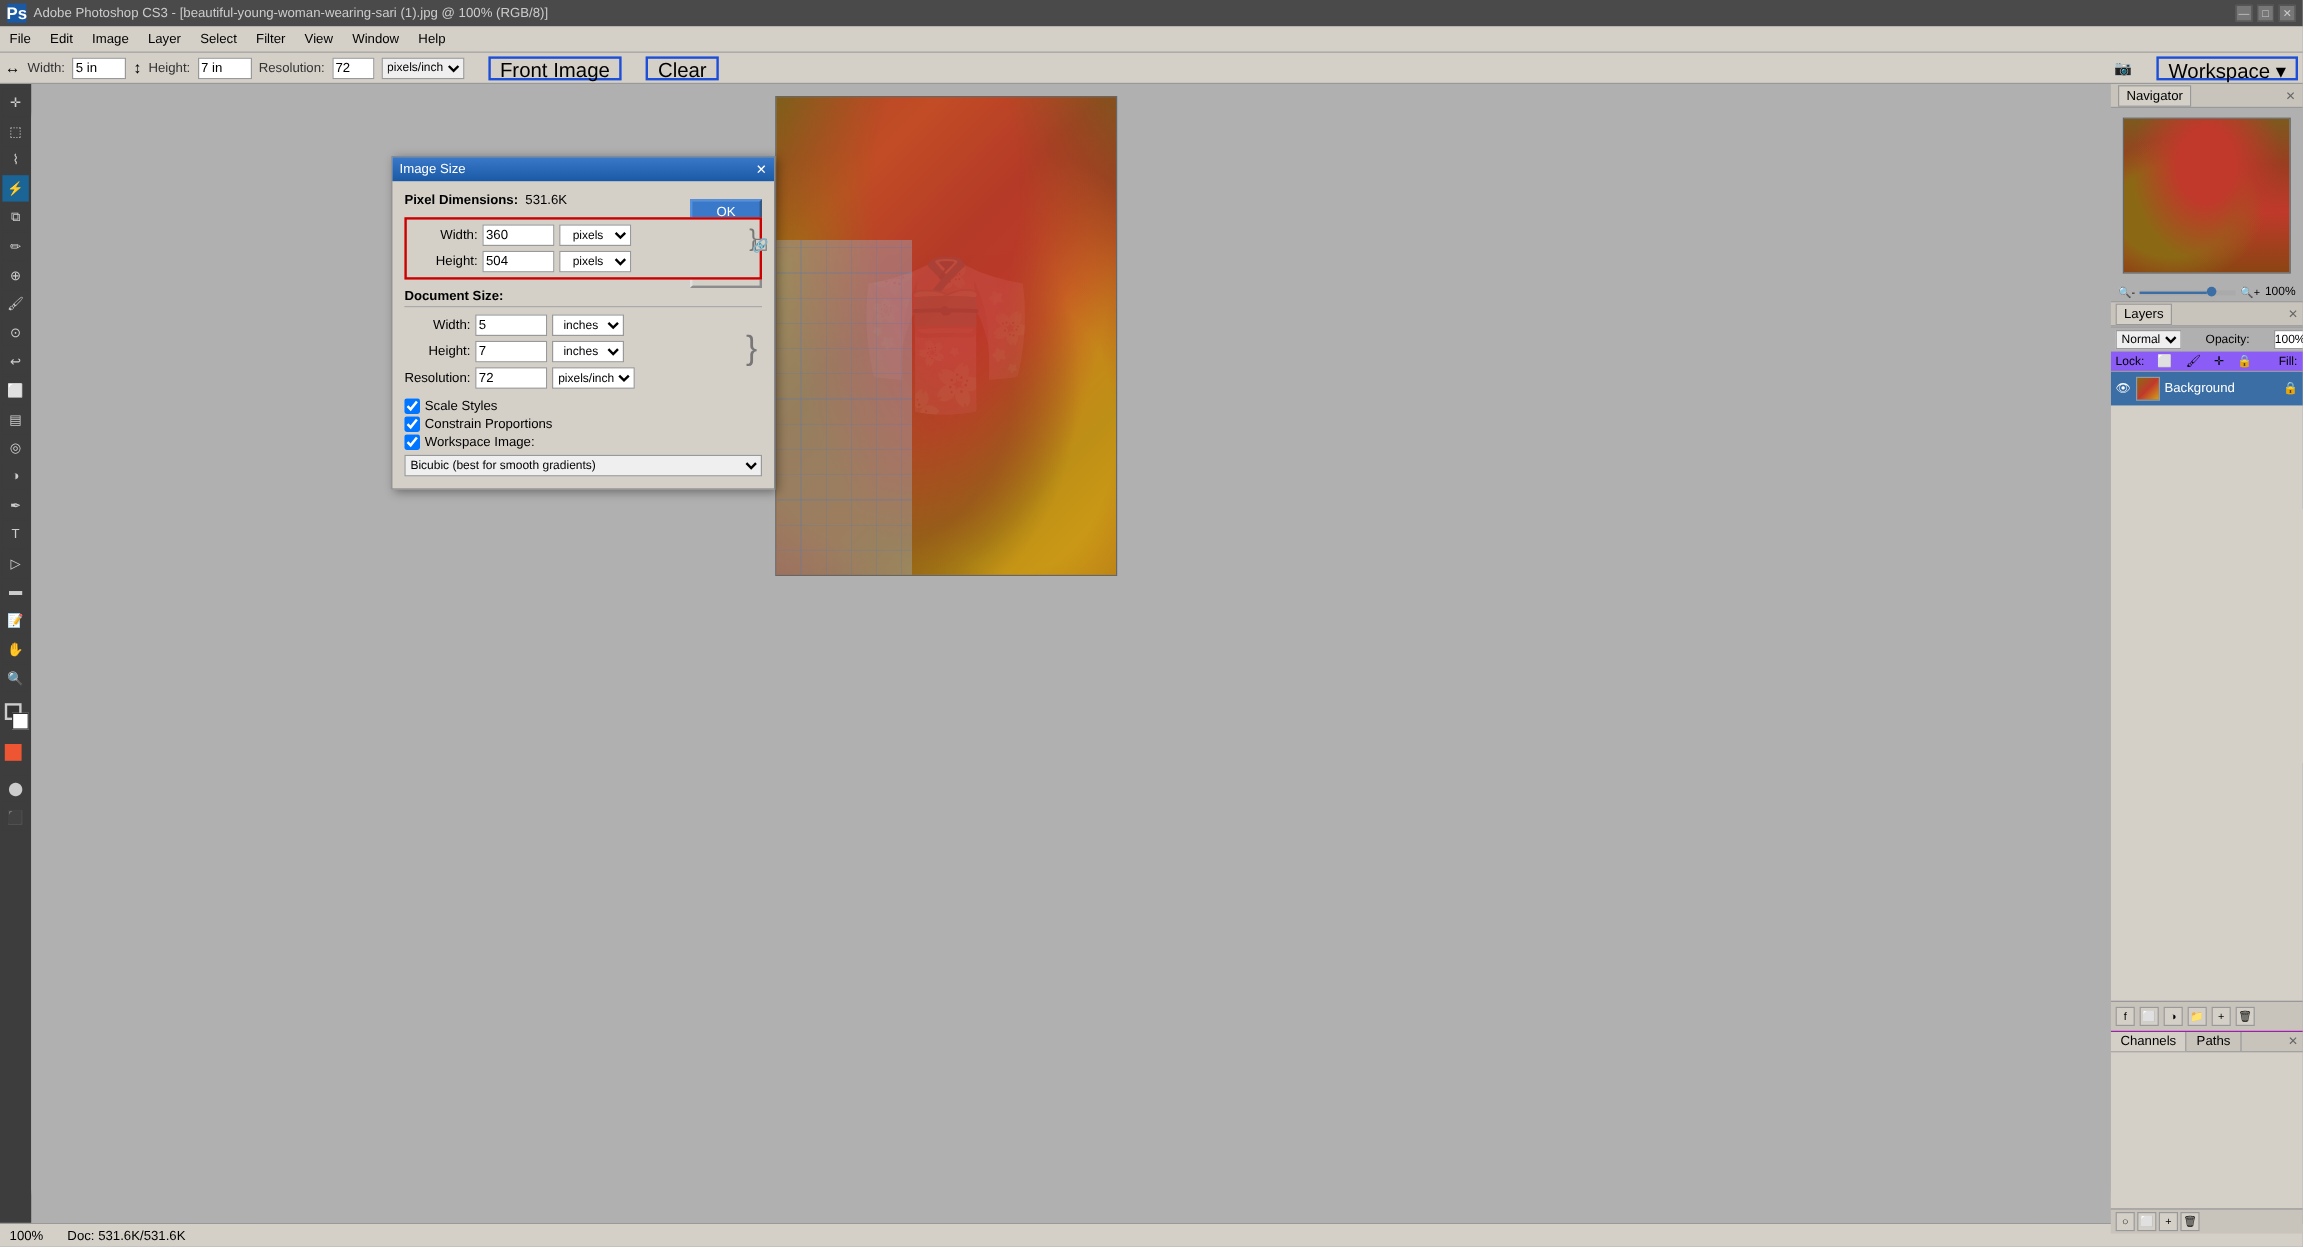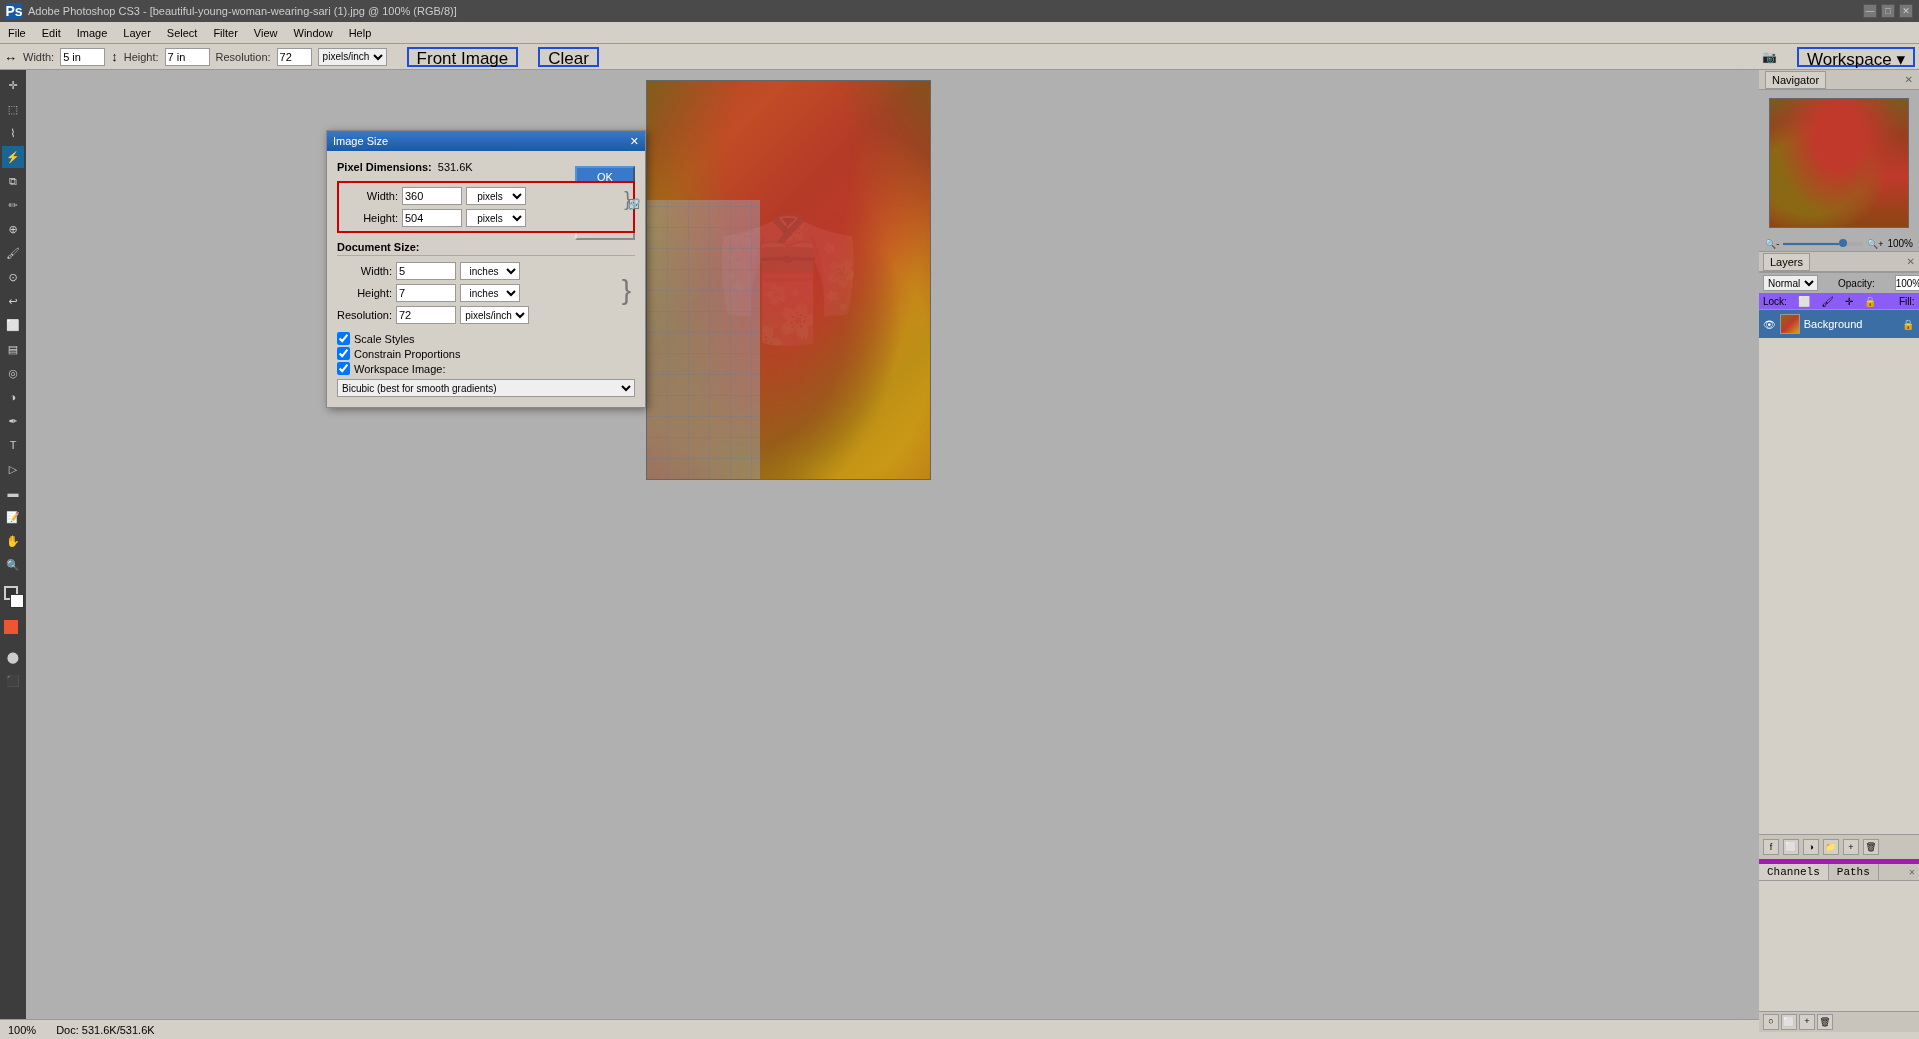--- a/index.html
+++ b/index.html
@@ -266,23 +266,22 @@
       width: 16px; height: 16px;
       background: #d4d0c8;
       border: 1px solid #999;
       font-size: 9px;
       cursor: pointer;
       display: flex; align-items: center; justify-content: center;
     }
 
     
     .channels-panel {
-      border-top: 5px solid #a21caf;
+      border-top: 1px solid #a21caf;
       height: 160px;
-      font-family: Liberation Mono, monospace;
     }
     .channels-tabs {
       display: flex;
       background: #c8c4bc;
       border-bottom: 1px solid #999;
     }
     .channels-tab {
       padding: 2px 8px;
       font-size: 11px;
       cursor: pointer;

